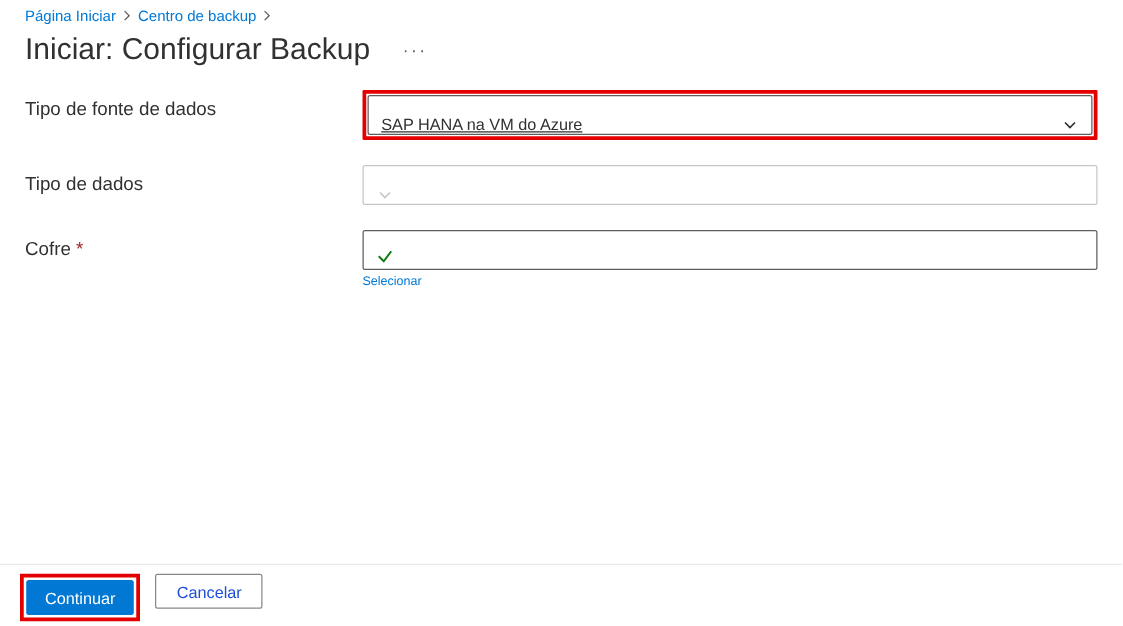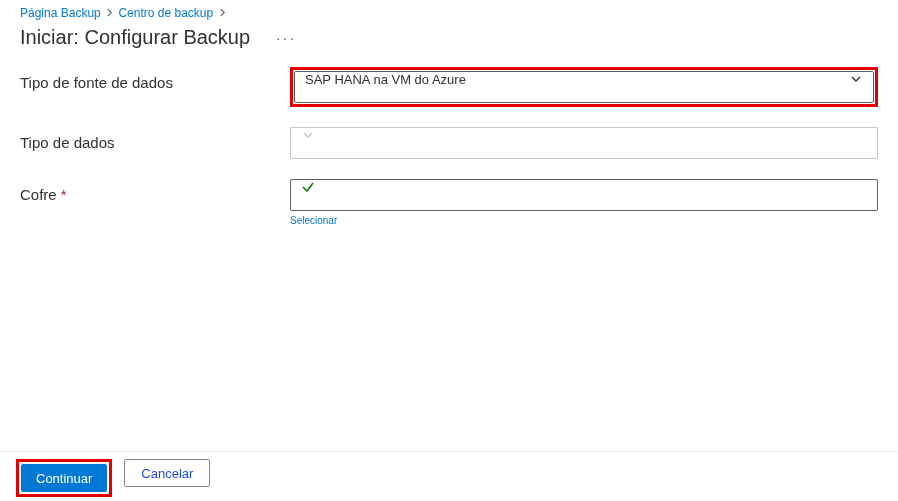--- a/index.html
+++ b/index.html
@@ -27,21 +27,21 @@
     color: #605e5c;
     margin: 0 2px;
     display: inline-block;
   }
   .title-row {
     display: flex;
     align-items: center;
     padding: 6px 20px 18px 20px;
   }
   .title {
-    font-size: 20px;
+    font-size: 24px;
     font-weight: 400;
     color: #323130;
   }
   .more-icon {
     margin-left: 26px;
     color: #605e5c;
     letter-spacing: 2px;
     font-size: 14px;
     cursor: pointer;
   }
@@ -63,25 +63,26 @@
   .field-col {
     flex: 1;
     max-width: 608px;
   }
   .select, .input {
     width: 100%;
     height: 32px;
     border: 1px solid #605e5c;
     background: #fff;
     display: flex;
-    align-items: flex-start;
+    align-items: flex-end;
     padding: 0 10px;
     position: relative;
     font-size: 13px;
     border-radius: 2px;
+    text-decoration: underline;
   }
   .select.disabled {
     border-color: #c8c6c4;
     color: #a19f9d;
     background: #fff;
   }
   .select .sel-text { flex: 1; }
   .select .chevdown {
     width: 14px; height: 14px;
     display: flex; align-items: center; justify-content: center;
@@ -154,21 +155,21 @@
   .hlwrap-red {
     border: 3px solid #e50000;
     padding: 2px;
     display: inline-block;
   }
 </style>
 </head>
 <body>
 
 <div class="breadcrumb">
-  <a>Página Backup</a>
+  <a>Página Iniciar</a>
   <span class="chev">
     <svg width="7" height="9" viewBox="0 0 6 10">
         <path d="M1 1 L5 5 L1 9" stroke="#605e5c" stroke-width="1.2" fill="none"></path>
       </svg>
   </span>
   <a>Centro de backup</a>
   <span class="chev">
     <svg width="7" height="9" viewBox="0 0 6 10">
         <path d="M1 1 L5 5 L1 9" stroke="#605e5c" stroke-width="1.2" fill="none"></path>
       </svg>

